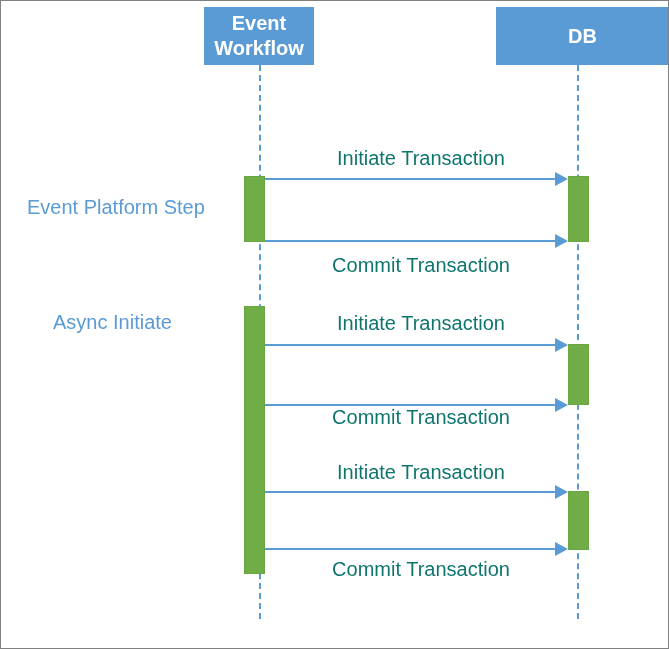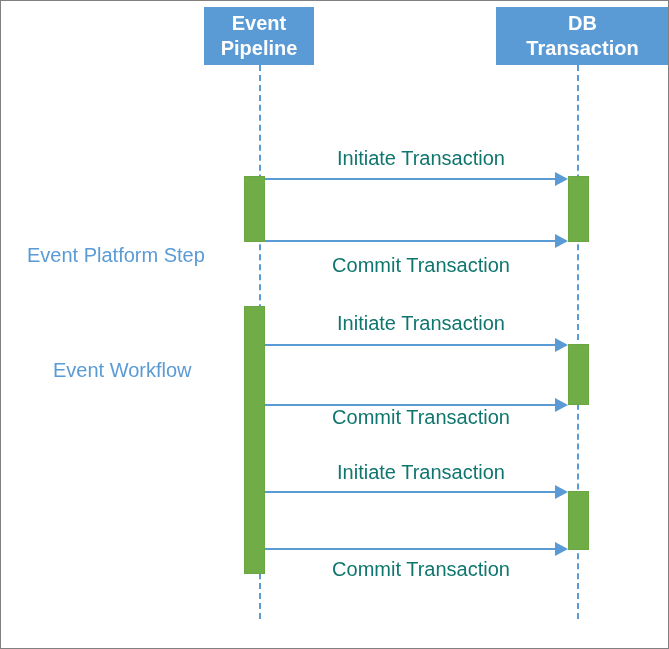--- a/index.html
+++ b/index.html
@@ -78,37 +78,35 @@
   }
 
   
   .side-label {
     position: absolute;
     color: #5B9BD5;
     font-size: 20px;
     line-height: 28px;
     text-align: left;
     white-space: nowrap;
-    margin-top: 48px;
   }
   .side-label span { display: block; }
 </style>
 </head>
 <body>
 
 <div id="canvas">
 
   <div class="participant-box" style="left:203px; top:6px; width:110px; height:58px;">
     <span>Event</span>
-    <span>Pipeline</span>
+    <span>Workflow</span>
   </div>
 
   <div class="participant-box" style="left:495px; top:6px; width:173px; height:58px;">
     <span>DB</span>
-    <span>Transaction</span>
   </div>
 
   <div class="lifeline" style="left:258px; top:64px; height:554px;"></div>
   <div class="lifeline" style="left:576px; top:64px; height:554px;"></div>
 
   <div class="activation" style="left:243px; top:175px; width:21px; height:66px;"></div>
   <div class="activation" style="left:243px; top:305px; width:21px; height:268px;"></div>
 
   <div class="activation" style="left:567px; top:175px; width:21px; height:66px;"></div>
   <div class="activation" style="left:567px; top:343px; width:21px; height:61px;"></div>
@@ -136,16 +134,16 @@
 
   <div class="msg-line" style="left:264px; top:547px; width:292px;"></div>
   <div class="msg-head" style="left:554px; top:541px;"></div>
   <div class="msg-label" style="left:264px; top:556px; width:312px;">Commit Transaction</div>
 
   <div class="side-label" style="left:26px; top:192px;">
     <span>Event Platform Step</span>
   </div>
 
   <div class="side-label" style="left:52px; top:307px;">
-    <span>Event Workflow</span>
+    <span>Async Initiate</span>
   </div>
 
 </div>
 
 </body></html>

